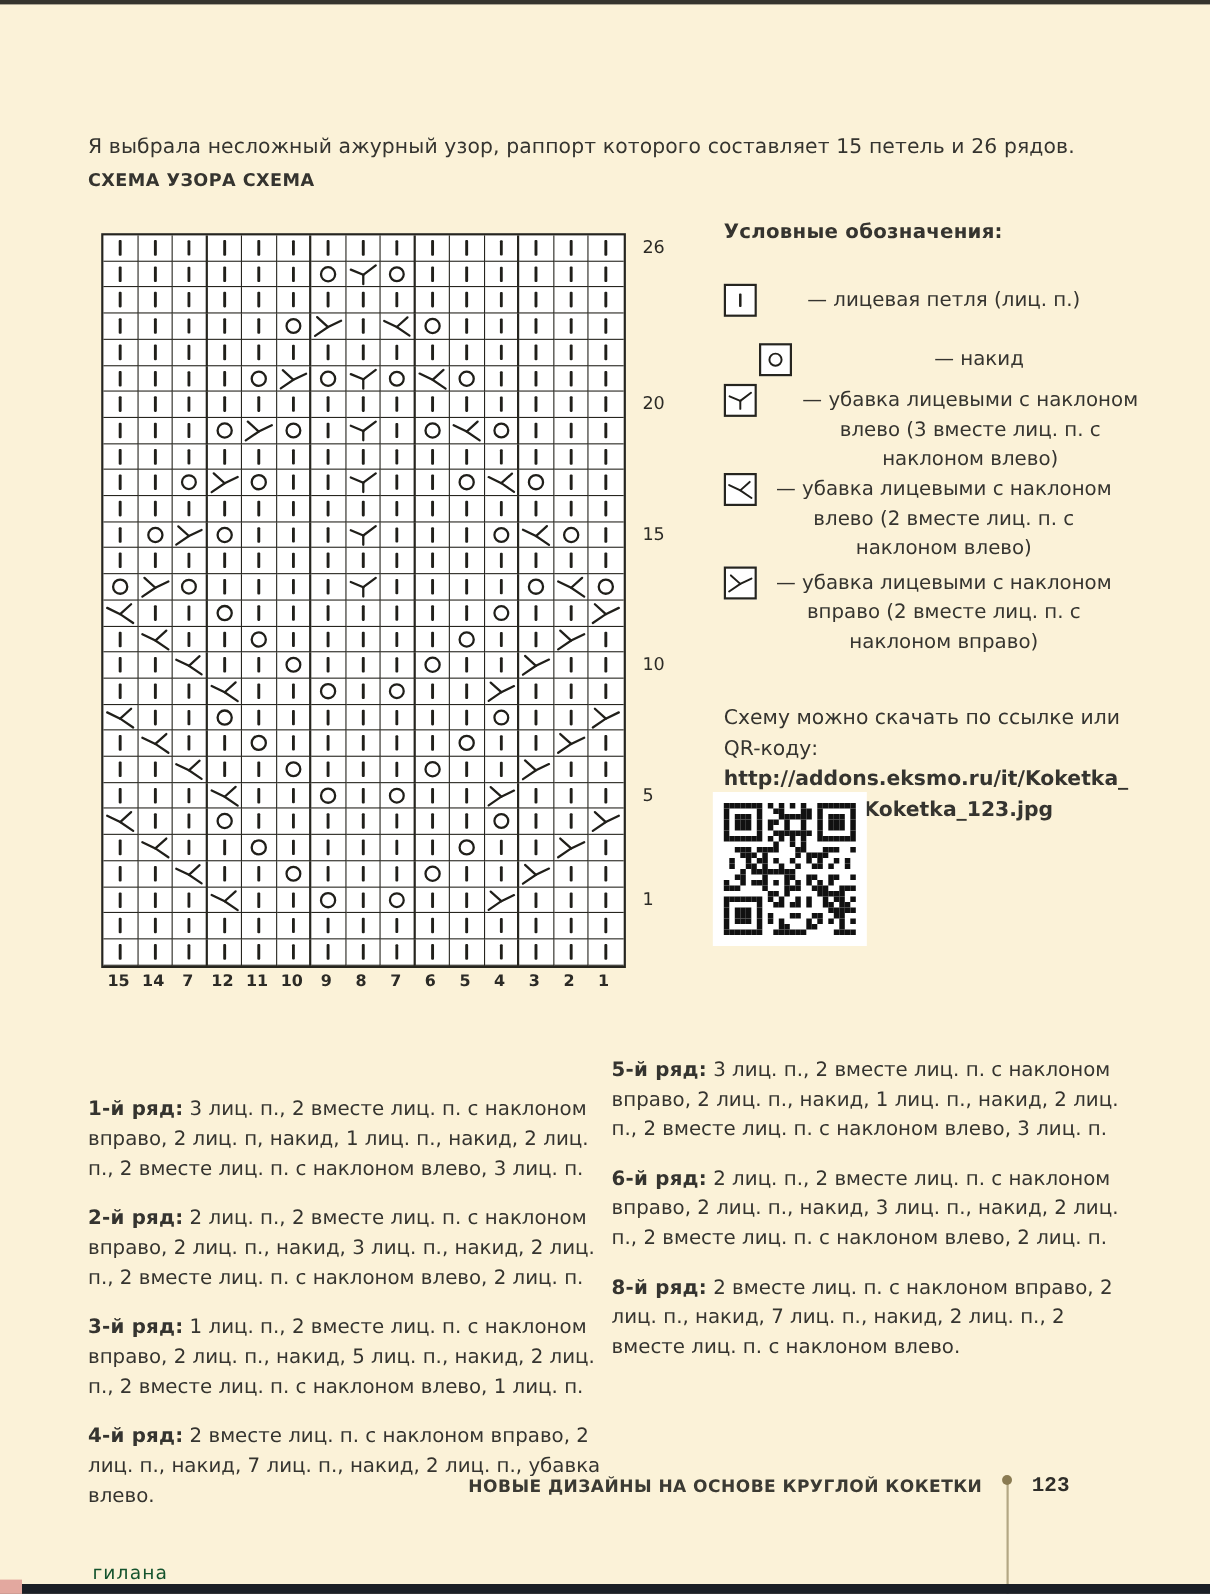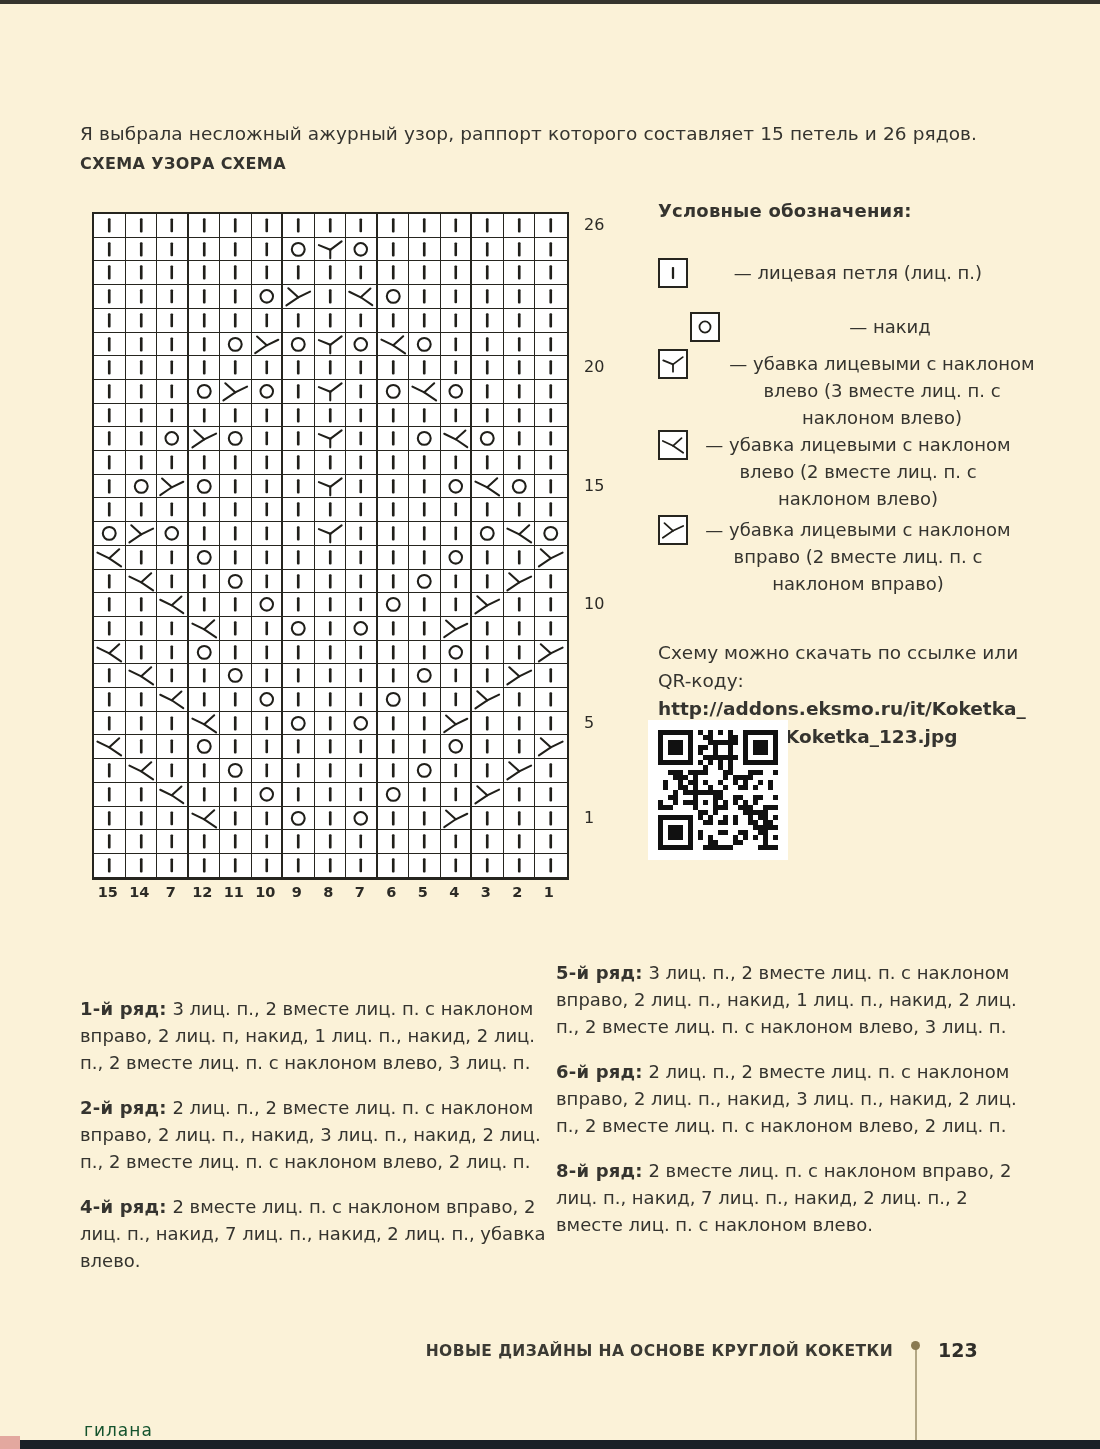--- a/index.html
+++ b/index.html
@@ -49,21 +49,21 @@
   
   .instr-col{width:482px;font-size:18px;line-height:27px;}
   #instr-left{left:80px;top:977px;}
   #instr-right{left:556px;top:941px;}
   .instr-block{margin-bottom:17px;}
   .instr-block b{letter-spacing:.2px;}
   
   #footer-chapter{left:380px;top:1342px;width:513px;text-align:right;font-size:15.5px;font-weight:bold;letter-spacing:.4px;color:#3b3a33;}
   #pin-line{left:915px;top:1348px;width:2px;height:101px;background:#b3a784;}
   #pin-dot{left:911px;top:1341px;width:9px;height:9px;border-radius:50%;background:#8a7b52;}
-  #page-number{left:938px;top:1339px;font-size:19px;font-weight:600;color:#2f2e29;}
+  #page-number{left:938px;top:1339px;font-size:19px;font-weight:600;color:#2f2e29;font-family:Liberation Mono, monospace;}
   #watermark{left:84px;top:1420px;font-size:17px;letter-spacing:1px;color:#14532d;}
   #bottom-bar{left:0;bottom:0;width:1100px;height:9px;background:#1b1f26;}
   #corner-mark{left:0;bottom:0;width:20px;height:13px;background:#e3a89f;}
 </style>
 </head>
 <body>
 
 <div class="abs" id="top-rule"></div>
 
 <p class="abs" id="intro">Я выбрала несложный ажурный узор, раппорт которого составляет 15 петель и 26 рядов.</p>
@@ -2876,20 +2876,21 @@
       <div class="on"></div>
       <div class="on"></div>
       <div class="on"></div>
       <div class="on"></div>
     </div>
 </div>
 
 <div class="abs instr-col" id="instr-left">
     <p class="instr-block"><b>1-й ряд:</b><span> 3 лиц. п., 2 вместе лиц. п. с наклоном вправо, 2 лиц. п, накид, 1 лиц. п., накид, 2 лиц. п., 2 вместе лиц. п. с наклоном влево, 3 лиц. п.</span></p>
     <p class="instr-block"><b>2-й ряд:</b><span> 2 лиц. п., 2 вместе лиц. п. с наклоном вправо, 2 лиц. п., накид, 3 лиц. п., накид, 2 лиц. п., 2 вместе лиц. п. с наклоном влево, 2 лиц. п.</span></p>
+    <p class="instr-block"><b>3-й ряд:</b><span> 1 лиц. п., 2 вместе лиц. п. с наклоном вправо, 2 лиц. п., накид, 5 лиц. п., накид, 2 лиц. п., 2 вместе лиц. п. с наклоном влево, 1 лиц. п.</span></p>
     <p class="instr-block"><b>4-й ряд:</b><span> 2 вместе лиц. п. с наклоном вправо, 2 лиц. п., накид, 7 лиц. п., накид, 2 лиц. п., убавка влево.</span></p>
   </div>
 <div class="abs instr-col" id="instr-right">
     <p class="instr-block"><b>5-й ряд:</b><span> 3 лиц. п., 2 вместе лиц. п. с наклоном вправо, 2 лиц. п., накид, 1 лиц. п., накид, 2 лиц. п., 2 вместе лиц. п. с наклоном влево, 3 лиц. п.</span></p>
     <p class="instr-block"><b>6-й ряд:</b><span> 2 лиц. п., 2 вместе лиц. п. с наклоном вправо, 2 лиц. п., накид, 3 лиц. п., накид, 2 лиц. п., 2 вместе лиц. п. с наклоном влево, 2 лиц. п.</span></p>
     <p class="instr-block"><b>8-й ряд:</b><span> 2 вместе лиц. п. с наклоном вправо, 2 лиц. п., накид, 7 лиц. п., накид, 2 лиц. п., 2 вместе лиц. п. с наклоном влево.</span></p>
   </div>
 
 <div class="abs" id="footer-chapter">НОВЫЕ ДИЗАЙНЫ НА ОСНОВЕ КРУГЛОЙ КОКЕТКИ</div>
 <div class="abs" id="pin-line"></div>

